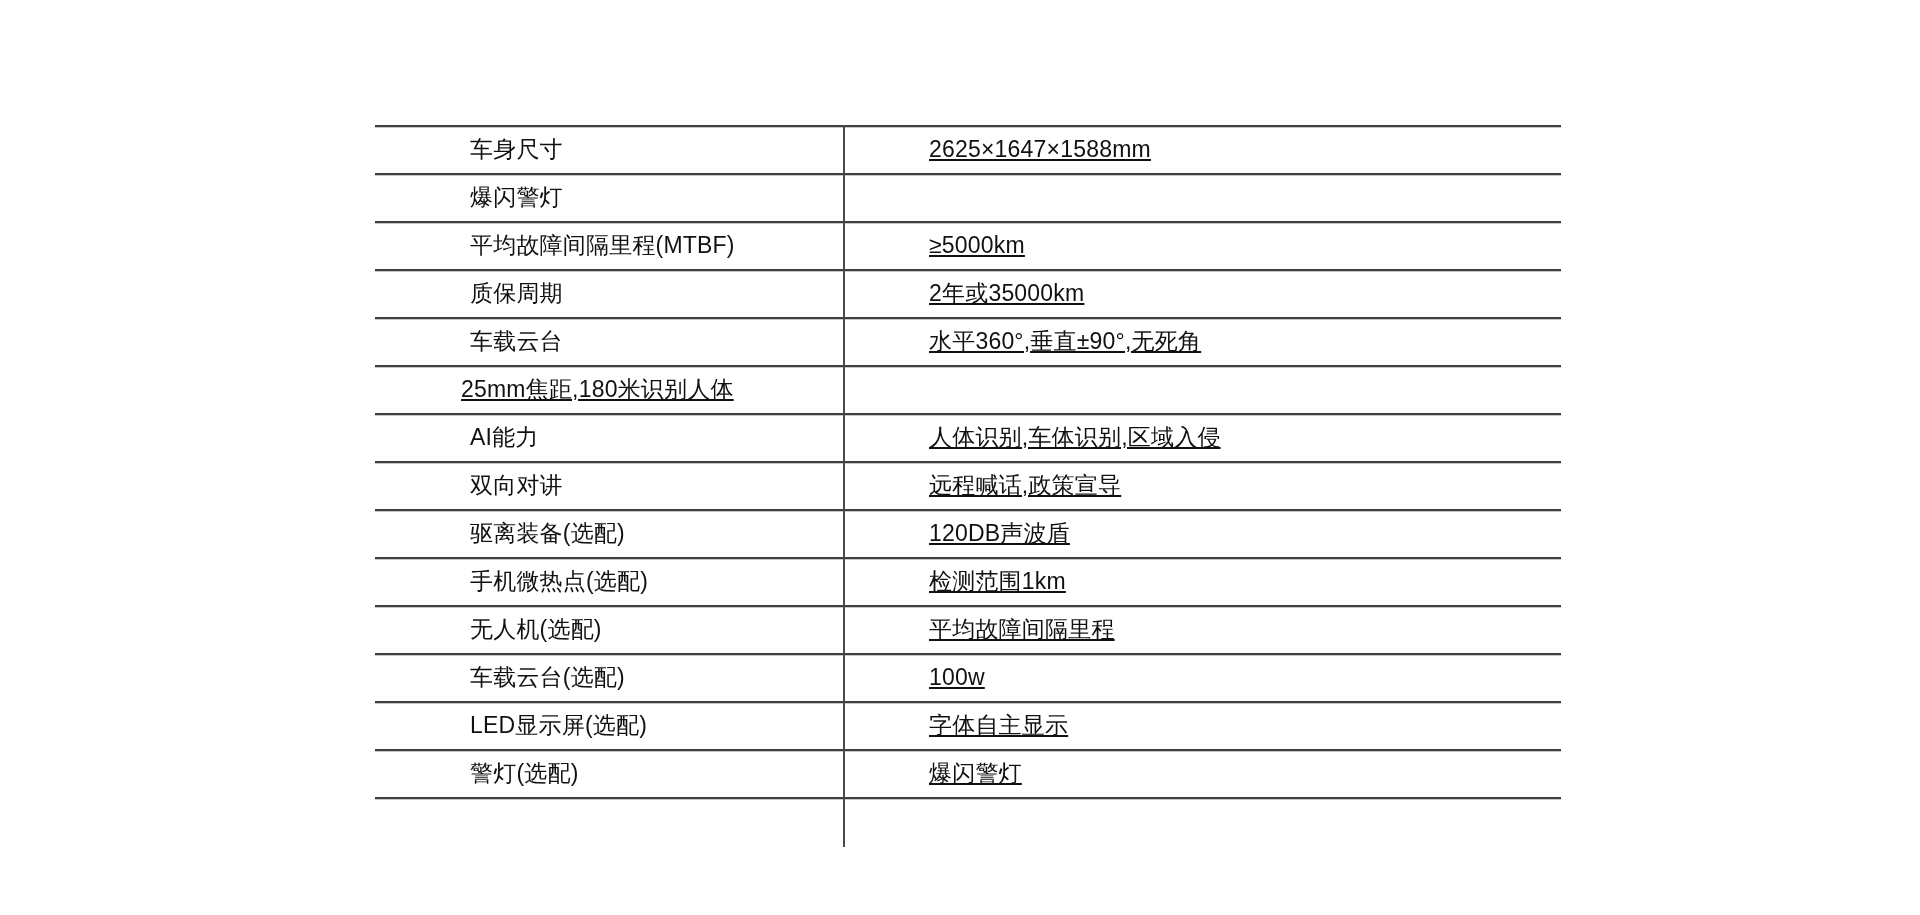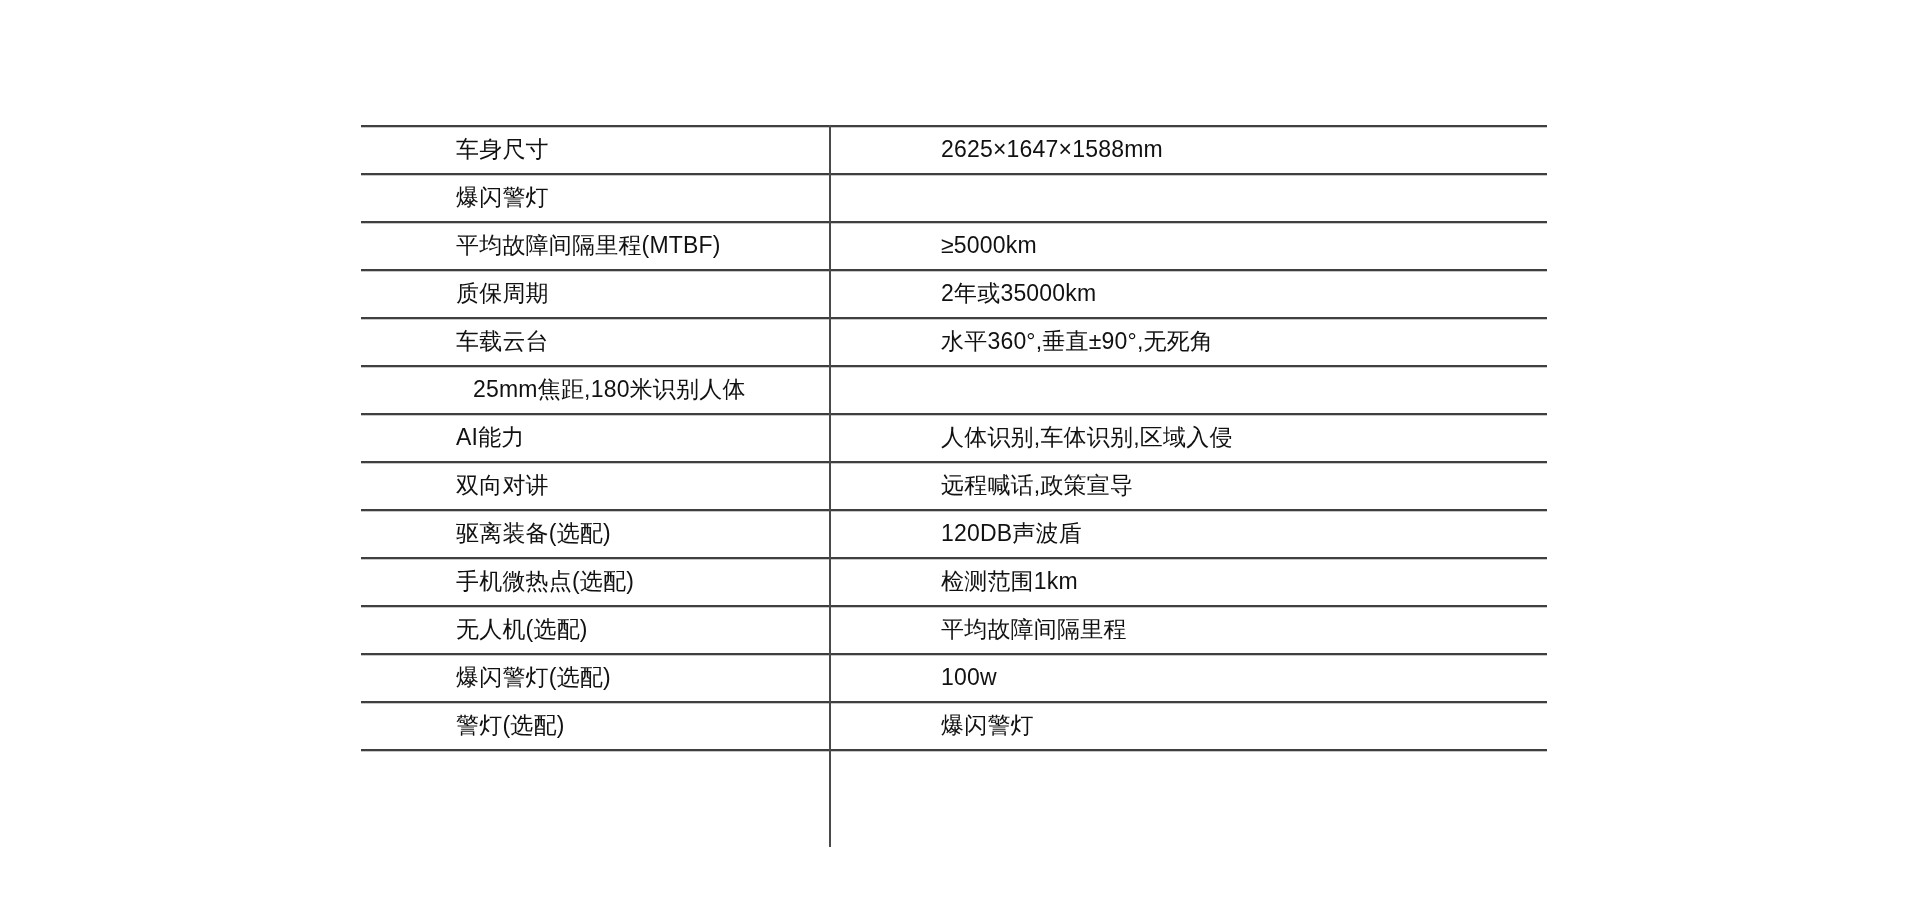--- a/index.html
+++ b/index.html
@@ -6,21 +6,21 @@
     margin: 0;
     padding: 0;
     background: #ffffff;
     width: 1920px;
     height: 915px;
     overflow: hidden;
     font-family: "Liberation Sans", "DejaVu Sans", sans-serif;
   }
   .spec-table {
     position: absolute;
-    left: 361px;
+    left: 375px;
     top: 125px;
     width: 1186px;
     color: #111111;
     font-size: 23px;
     font-weight: 500;
     letter-spacing: 0.2px;
   }
   .spec-row {
     position: relative;
     display: flex;
@@ -54,21 +54,22 @@
   .cell {
     box-sizing: border-box;
     white-space: nowrap;
   }
   .cell.label {
     width: 468px;
     padding-left: 95px;
   }
   .cell.value {
     flex: 1;
-    padding-left: 112px;
+    padding-left: 86px;
+    text-decoration: underline;
   }
 </style>
 </head>
 <body>
 
 <div class="spec-table">
   <div class="col-divider"></div>
 
   <div class="spec-row">
     <div class="cell label">车身尺寸</div>
@@ -106,22 +107,26 @@
   </div>
   <div class="spec-row">
     <div class="cell label">手机微热点(选配)</div>
     <div class="cell value">检测范围1km</div>
   </div>
   <div class="spec-row">
     <div class="cell label">无人机(选配)</div>
     <div class="cell value">平均故障间隔里程</div>
   </div>
   <div class="spec-row">
-    <div class="cell label">爆闪警灯(选配)</div>
+    <div class="cell label">车载云台(选配)</div>
     <div class="cell value">100w</div>
+  </div>
+  <div class="spec-row">
+    <div class="cell label">LED显示屏(选配)</div>
+    <div class="cell value">字体自主显示</div>
   </div>
   <div class="spec-row">
     <div class="cell label">警灯(选配)</div>
     <div class="cell value">爆闪警灯</div>
   </div>
 
   <div class="table-bottom-line"></div>
 </div>
 
 </body></html>

